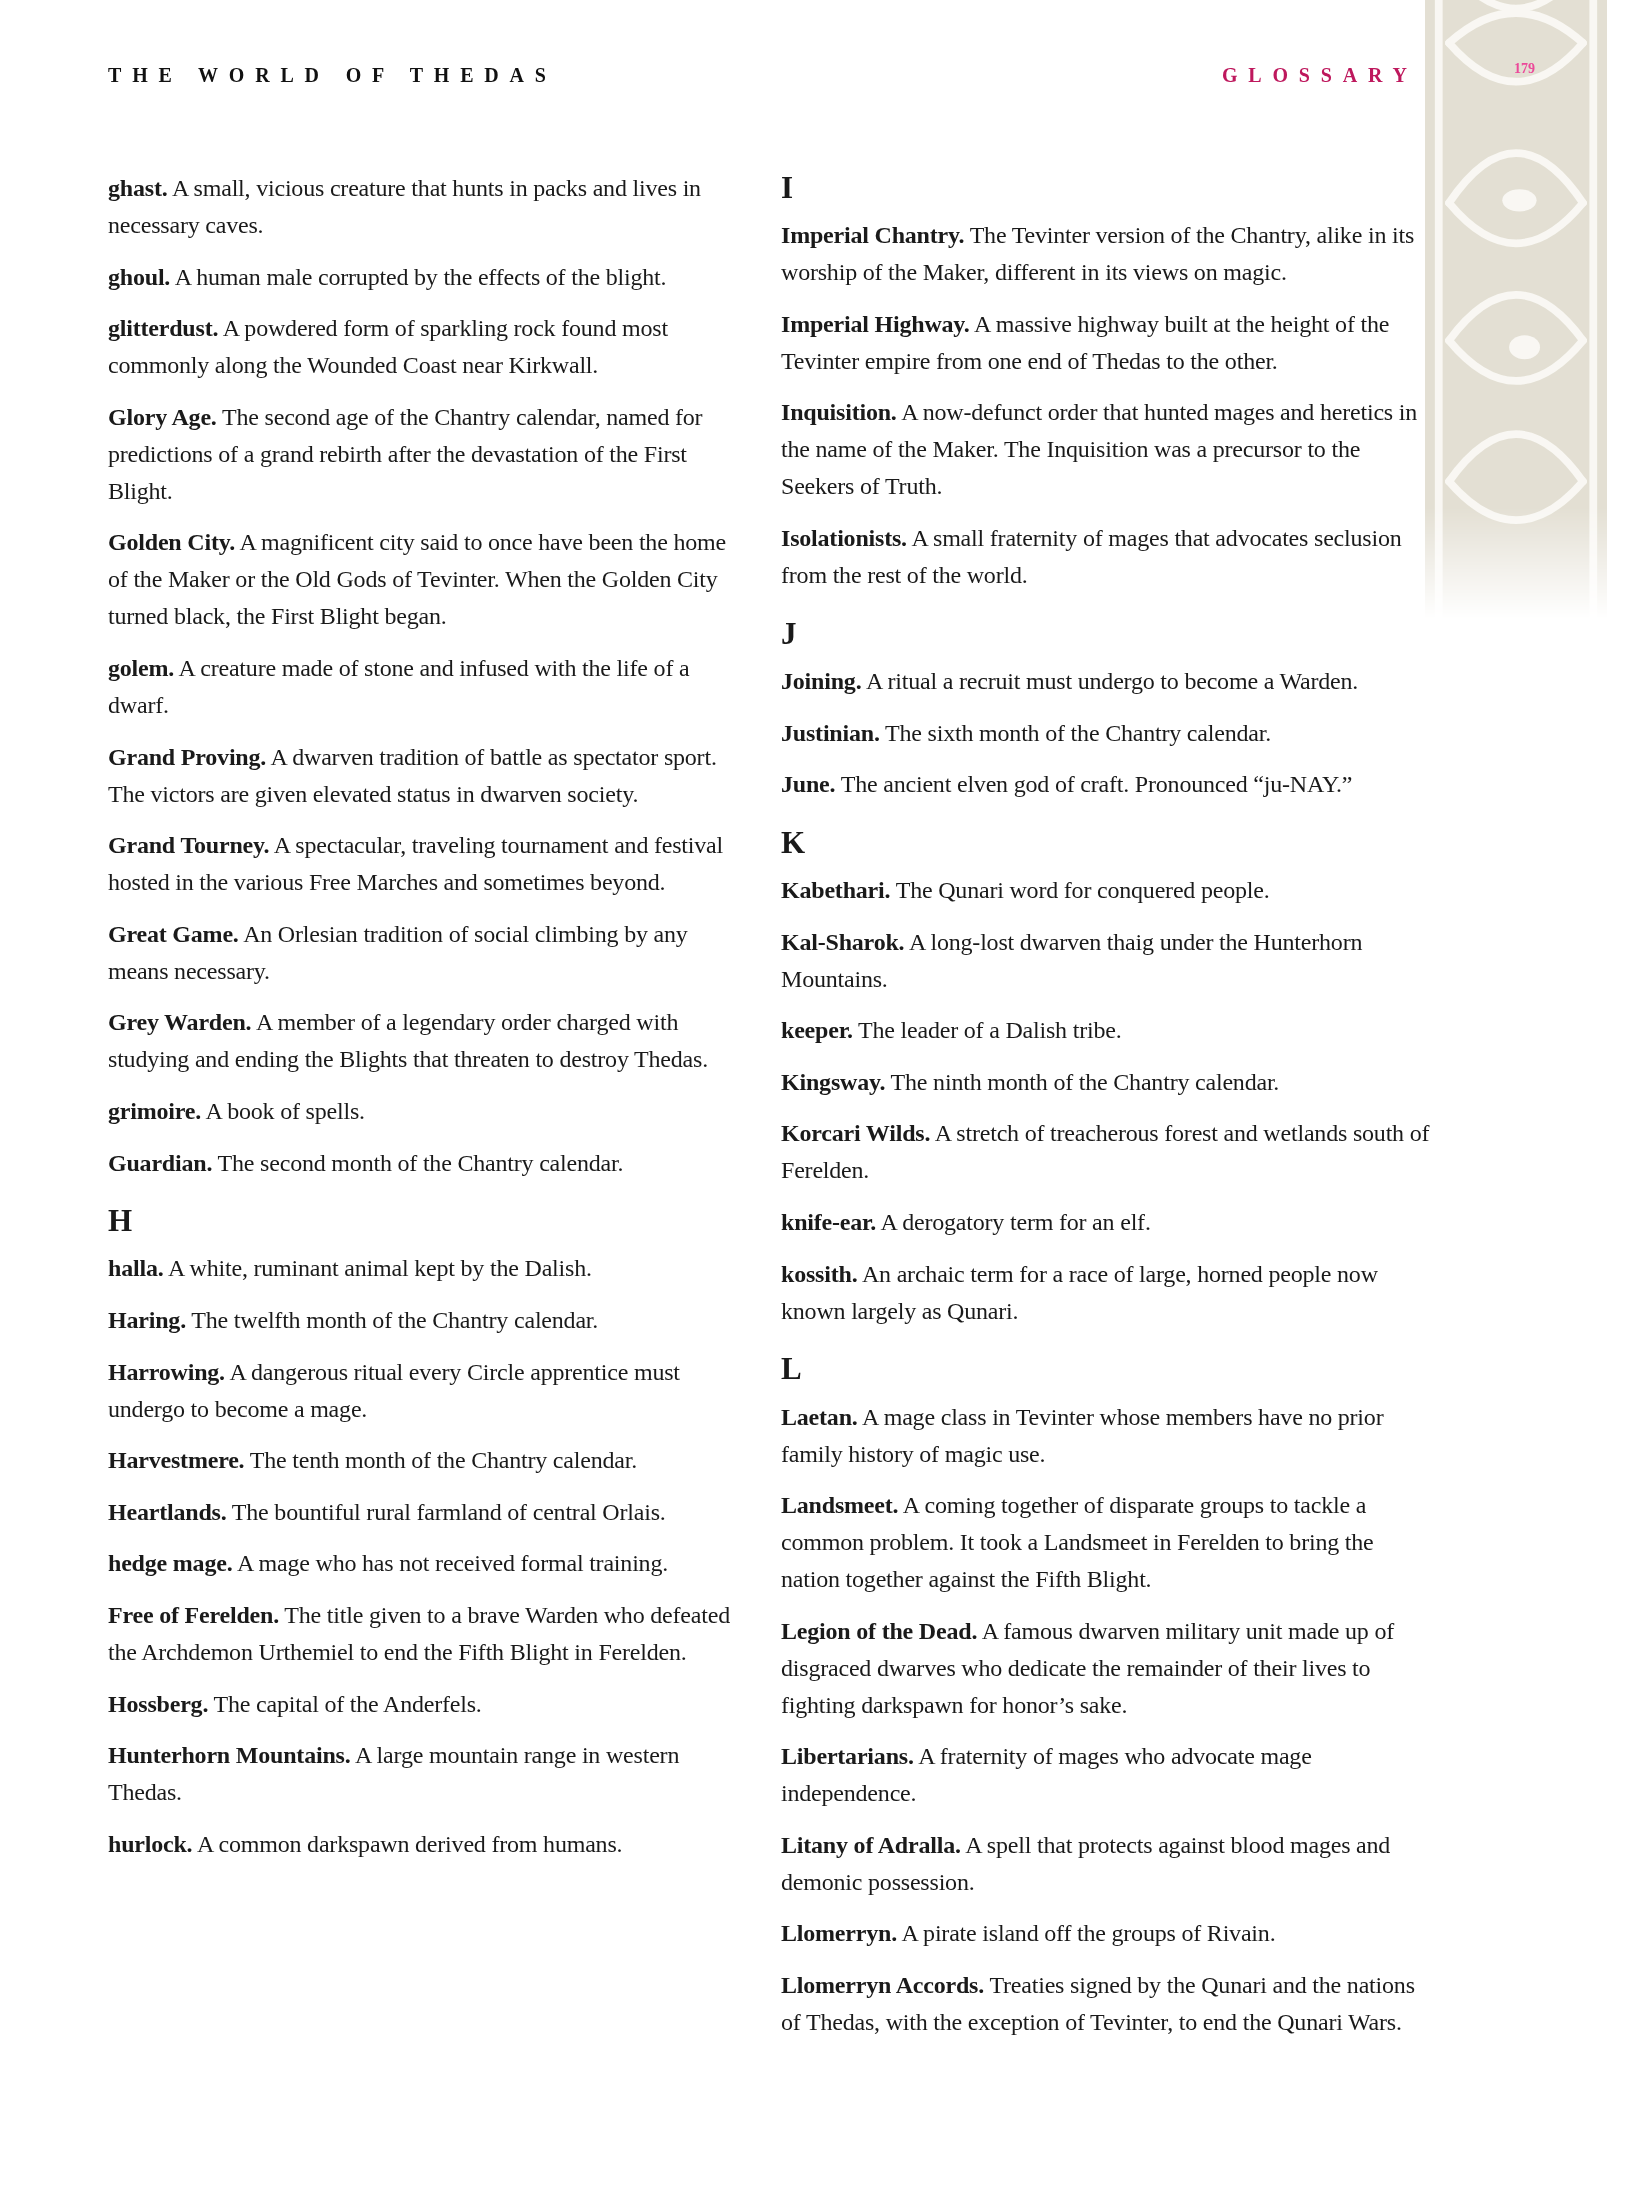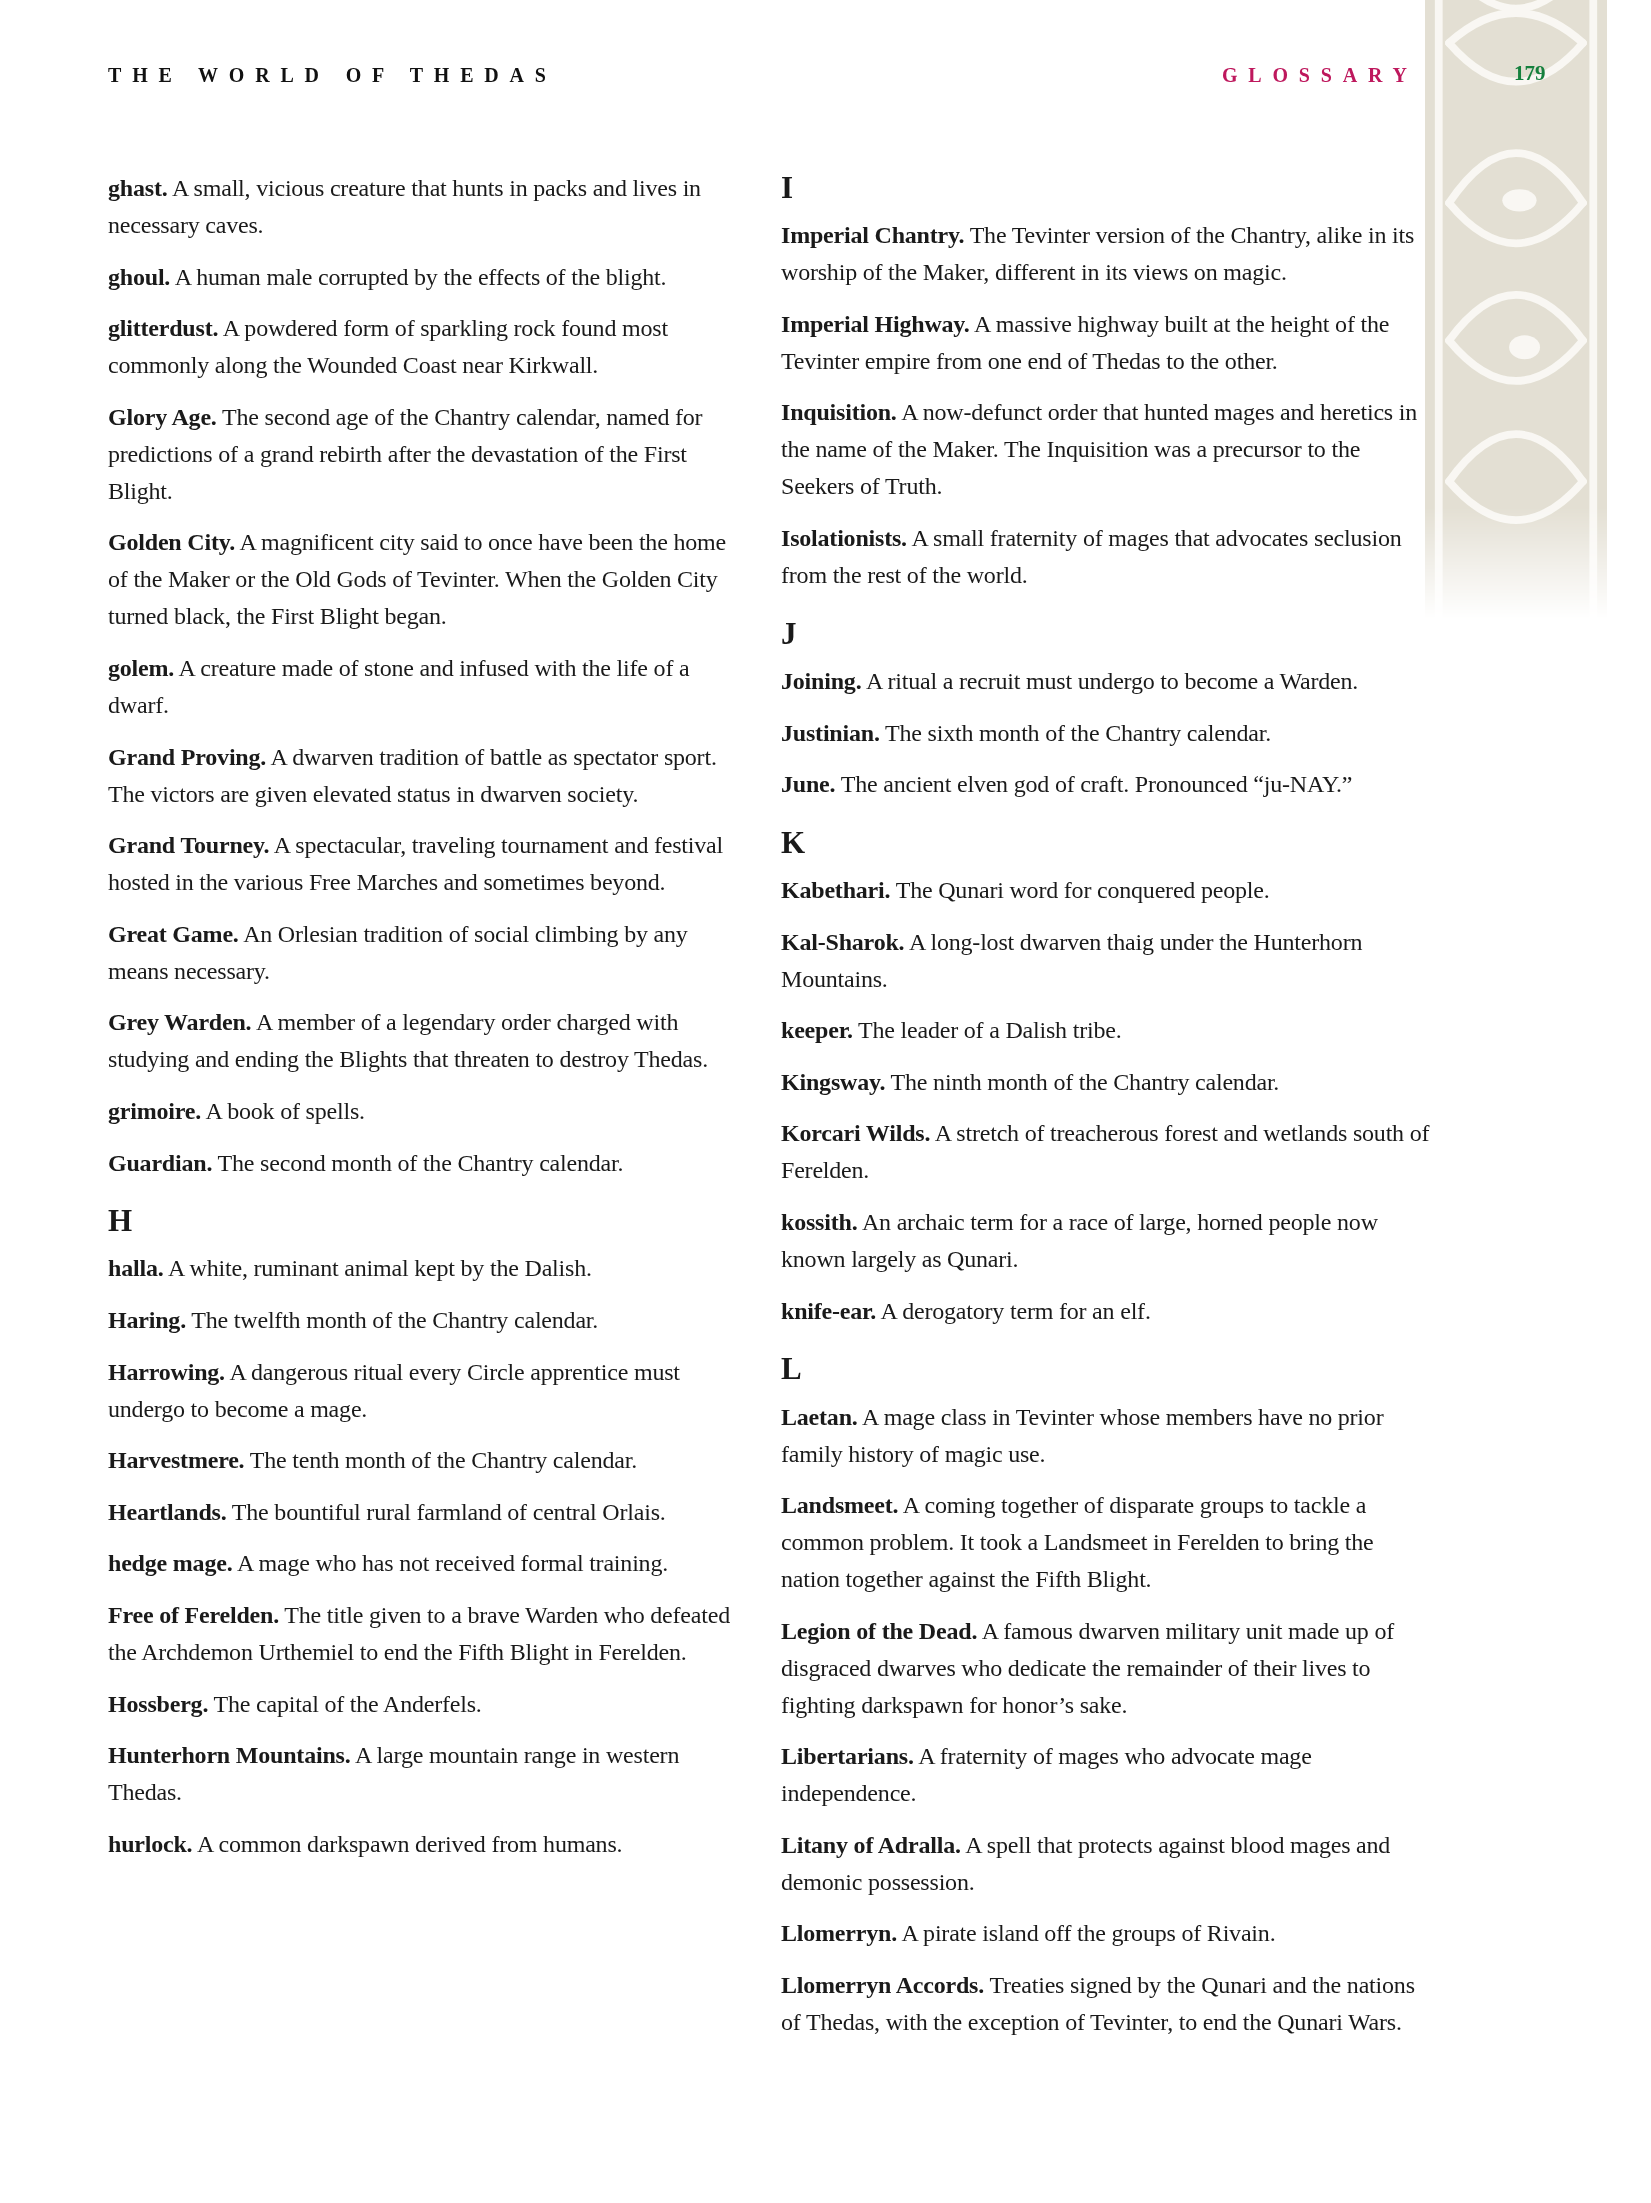--- a/index.html
+++ b/index.html
@@ -9,21 +9,21 @@
   .strip { position: absolute; left: 1425px; top: 0; width: 182px; height: 619px;
            background: #e3dfd3;
            -webkit-mask-image: linear-gradient(to bottom, #000 0%, #000 82%, transparent 100%);
            mask-image: linear-gradient(to bottom, #000 0%, #000 82%, transparent 100%); }
   .strip svg { position: absolute; left: 0; top: 0; width: 182px; height: 619px; }
 
   .hdr-left { position: absolute; left: 108px; top: 64px; font-size: 20px; font-weight: bold;
               letter-spacing: 10.8px; color: #111; }
   .hdr-right { position: absolute; left: 1222px; top: 64px; font-size: 20px; font-weight: bold;
                letter-spacing: 10.8px; color: #be185d; }
-  .page-num { position: absolute; left: 1514px; top: 61px; font-size: 21px; font-weight: bold; color: #15803d; text-align: center; }
+  .page-num { position: absolute; left: 1514px; top: 61px; font-size: 14px; font-weight: bold; color: #ec4899; text-align: center; }
 
   .col { position: absolute; top: 170px; width: 637px; }
   .col.left { left: 108px; }
   .col.right { left: 781px; top: 169px; width: 654px; }
 
   .entry { font-size: 24px; line-height: 37px; margin: 0 0 14.6px 0; letter-spacing: -0.2px; }
   .term { font-weight: bold; }
   .section { font-size: 31px; font-weight: bold; line-height: 38px; margin: 20.6px 0 10.3px 0; }
   .col.right .section:first-child { margin-top: 0; }
 </style>
@@ -88,22 +88,22 @@
     <div class="section">J</div>
     <div class="entry"><span class="term">Joining.</span> <span class="def">A ritual a recruit must undergo to become a Warden.</span></div>
     <div class="entry"><span class="term">Justinian.</span> <span class="def">The sixth month of the Chantry calendar.</span></div>
     <div class="entry"><span class="term">June.</span> <span class="def">The ancient elven god of craft. Pronounced “ju-NAY.”</span></div>
     <div class="section">K</div>
     <div class="entry"><span class="term">Kabethari.</span> <span class="def">The Qunari word for conquered people.</span></div>
     <div class="entry"><span class="term">Kal-Sharok.</span> <span class="def">A long-lost dwarven thaig under the Hunterhorn Mountains.</span></div>
     <div class="entry"><span class="term">keeper.</span> <span class="def">The leader of a Dalish tribe.</span></div>
     <div class="entry"><span class="term">Kingsway.</span> <span class="def">The ninth month of the Chantry calendar.</span></div>
     <div class="entry"><span class="term">Korcari Wilds.</span> <span class="def">A stretch of treacherous forest and wetlands south of Ferelden.</span></div>
+    <div class="entry"><span class="term">knife-ear.</span> <span class="def">A derogatory term for an elf.</span></div>
     <div class="entry"><span class="term">kossith.</span> <span class="def">An archaic term for a race of large, horned people now known largely as Qunari.</span></div>
-    <div class="entry"><span class="term">knife-ear.</span> <span class="def">A derogatory term for an elf.</span></div>
     <div class="section">L</div>
     <div class="entry"><span class="term">Laetan.</span> <span class="def">A mage class in Tevinter whose members have no prior family history of magic use.</span></div>
     <div class="entry"><span class="term">Landsmeet.</span> <span class="def">A coming together of disparate groups to tackle a common problem. It took a Landsmeet in Ferelden to bring the nation together against the Fifth Blight.</span></div>
     <div class="entry"><span class="term">Legion of the Dead.</span> <span class="def">A famous dwarven military unit made up of disgraced dwarves who dedicate the remainder of their lives to fighting darkspawn for honor’s sake.</span></div>
     <div class="entry"><span class="term">Libertarians.</span> <span class="def">A fraternity of mages who advocate mage independence.</span></div>
     <div class="entry"><span class="term">Litany of Adralla.</span> <span class="def">A spell that protects against blood mages and demonic possession.</span></div>
     <div class="entry"><span class="term">Llomerryn.</span> <span class="def">A pirate island off the groups of Rivain.</span></div>
     <div class="entry"><span class="term">Llomerryn Accords.</span> <span class="def">Treaties signed by the Qunari and the nations of Thedas, with the exception of Tevinter, to end the Qunari Wars.</span></div>
   </div>
 

